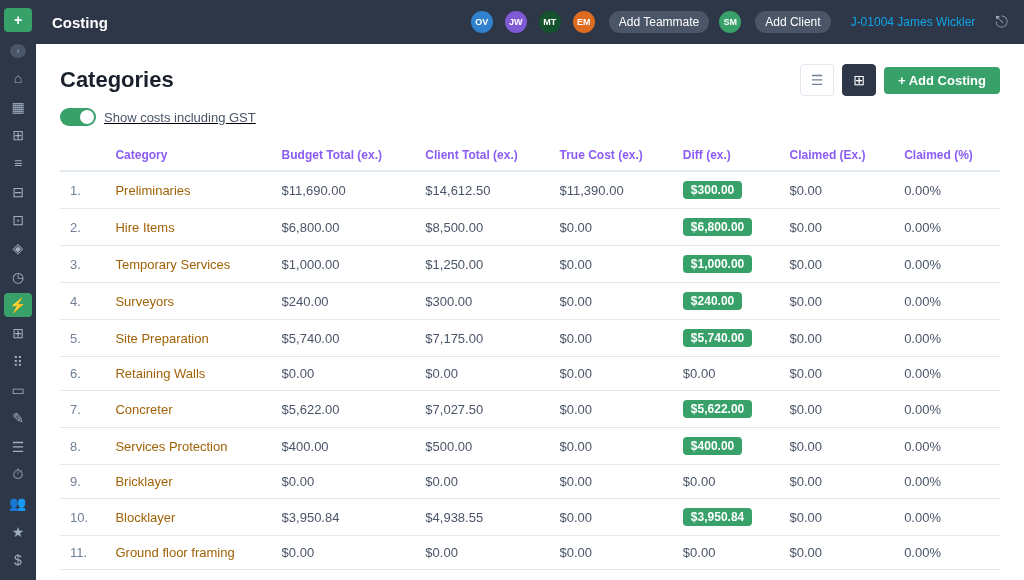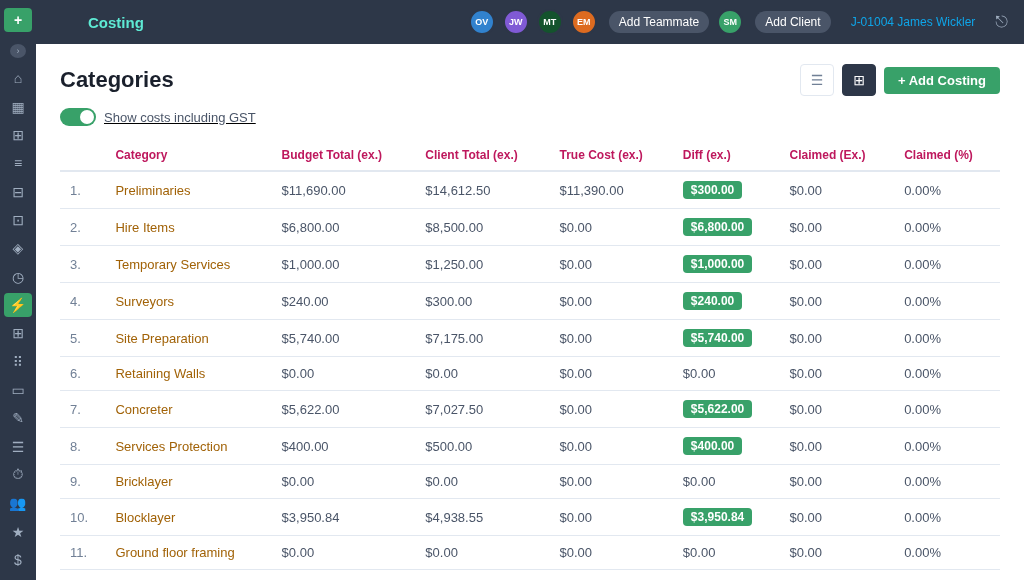--- a/index.html
+++ b/index.html
@@ -53,25 +53,24 @@
     .topnav {
       background: #2d3748;
       height: 44px;
       display: flex;
       align-items: center;
       padding: 0 16px;
       gap: 12px;
       flex-shrink: 0;
     }
     .topnav-title {
-      color: #5eead4;
+      color: #ffffff;
       font-size: 15px;
       font-weight: 600;
       flex: 0 0 auto;
-      margin-left: 36px;
     }
     .topnav-spacer { flex: 1; }
     .avatar-group {
       display: flex;
       align-items: flex-end;
       gap: 12px;
     }
     .avatar {
       width: 26px; height: 26px;
       border-radius: 50%;
@@ -195,21 +194,21 @@
       border-collapse: collapse;
     }
     thead tr {
       border-bottom: 2px solid #e2e8f0;
     }
     thead th {
       text-align: left;
       padding: 8px 10px;
       font-size: 12px;
       font-weight: 600;
-      color: #be185d;
+      color: #8b5cf6;
     }
     tbody tr {
       border-bottom: 1px solid #e2e8f0;
     }
     tbody td {
       padding: 9px 10px;
       font-size: 13px;
       color: #4a5568;
     }
     .row-num { color: #718096; }

